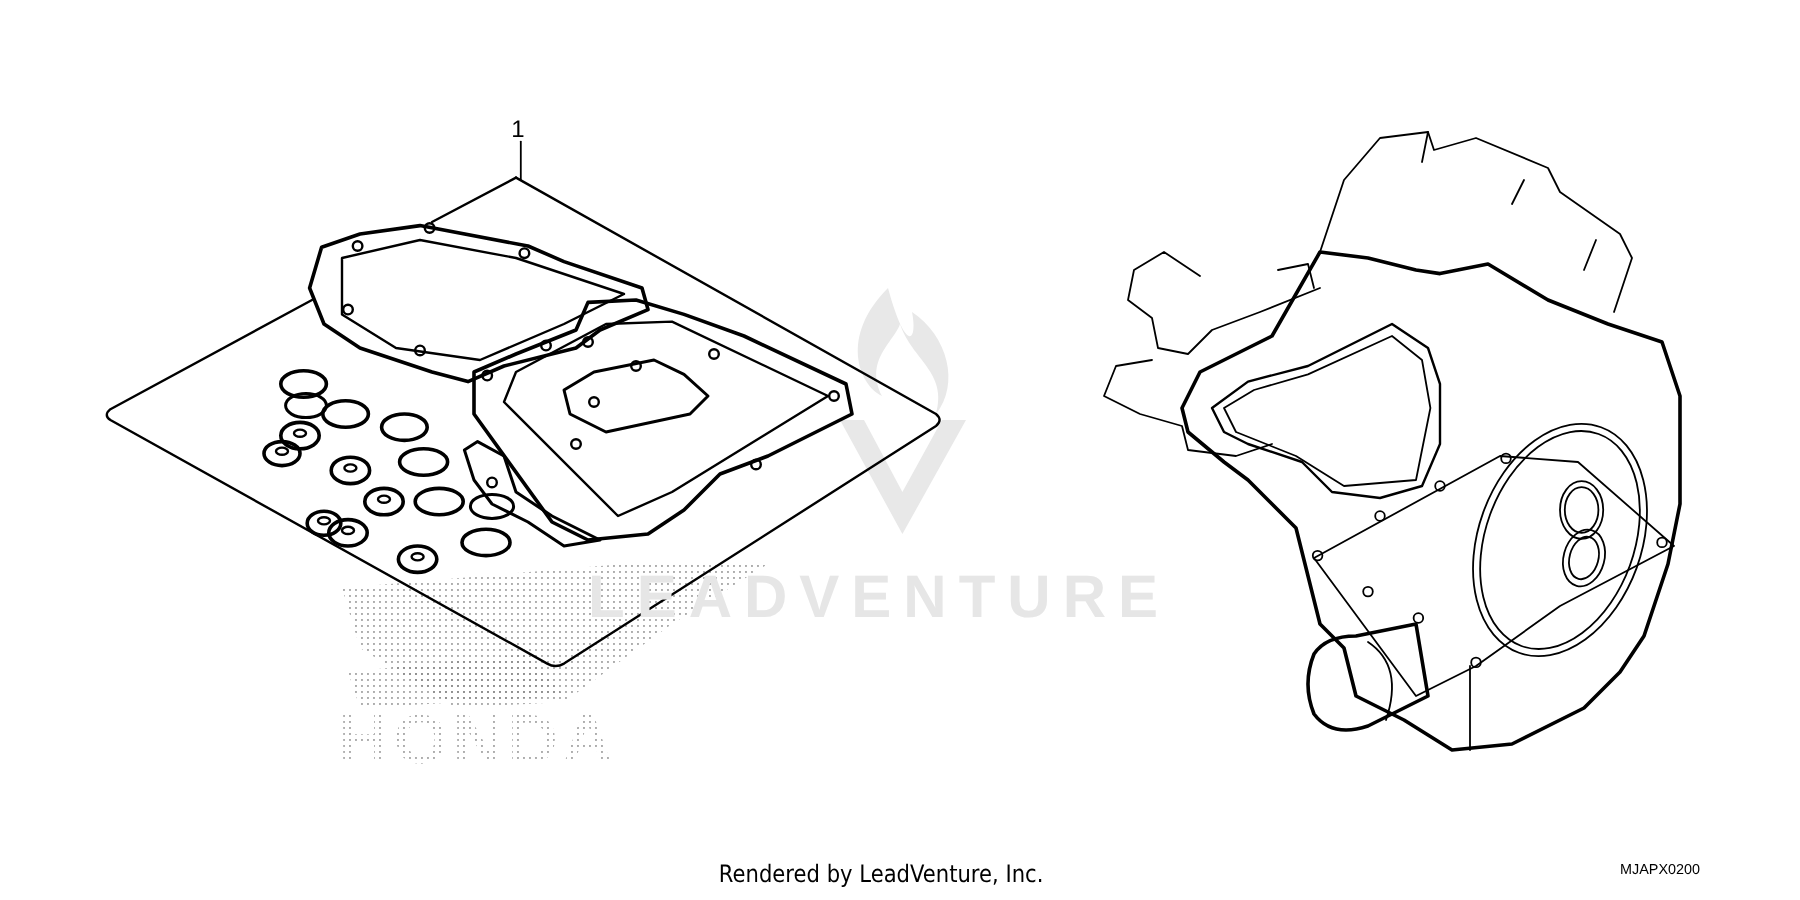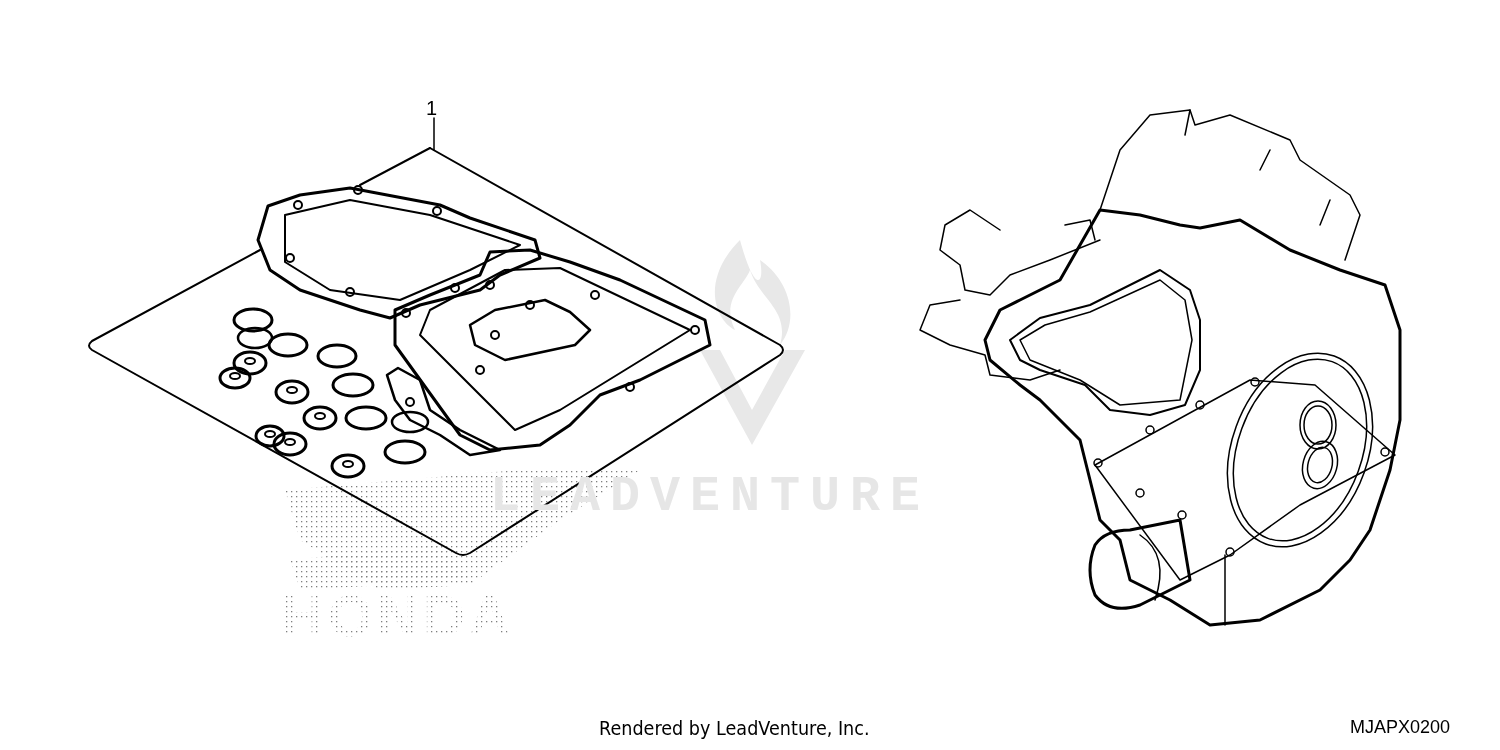--- a/index.html
+++ b/index.html
@@ -1,21 +1,21 @@
 <!DOCTYPE html>
 <html><head>
 <meta charset="utf-8">
 <style>
   html, body { margin: 0; padding: 0; background: #ffffff; }
   body { width: 1500px; height: 750px; position: relative; overflow: hidden; font-family: "DejaVu Sans", sans-serif; }
   .canvas { position: absolute; left: 0; top: 0; width: 1500px; height: 750px; }
-  .wm-text { position: absolute; left: 490px; top: 468px; font-family: Liberation Mono, monospace; font-weight: bold; font-size: 50px; letter-spacing: 10px; color: #e6e6e6; white-space: nowrap; }
+  .wm-text { position: absolute; left: 490px; top: 468px; font-family: Liberation Sans, sans-serif; font-weight: bold; font-size: 50px; letter-spacing: 10px; color: #e6e6e6; white-space: nowrap; }
   .callout { position: absolute; left: 426px; top: 97px; font-family: "Liberation Sans", sans-serif; font-size: 20px; color: #000; }
   .footer-credit { position: absolute; left: 599px; top: 716px; font-family: "DejaVu Sans", sans-serif; font-size: 20px; color: #000; transform: scaleX(0.88); transform-origin: left center; white-space: nowrap; }
-  .diagram-code { position: absolute; left: 1350px; top: 717px; font-family: "Liberation Sans", sans-serif; font-size: 18px; color: #000; white-space: nowrap; }
+  .diagram-code { position: absolute; left: 1350px; top: 717px; font-family: "Liberation Sans", sans-serif; font-size: 12px; color: #000; white-space: nowrap; }
 </style>
 </head>
 <body>
 
 <div class="canvas">
   <svg width="1500" height="750" viewBox="0 0 1500 750" xmlns="http://www.w3.org/2000/svg">
     <defs>
       <pattern id="dots" width="5" height="5" patternUnits="userSpaceOnUse">
         <rect x="1" y="1" width="1.3" height="1.3" fill="#555"></rect>
       </pattern>

